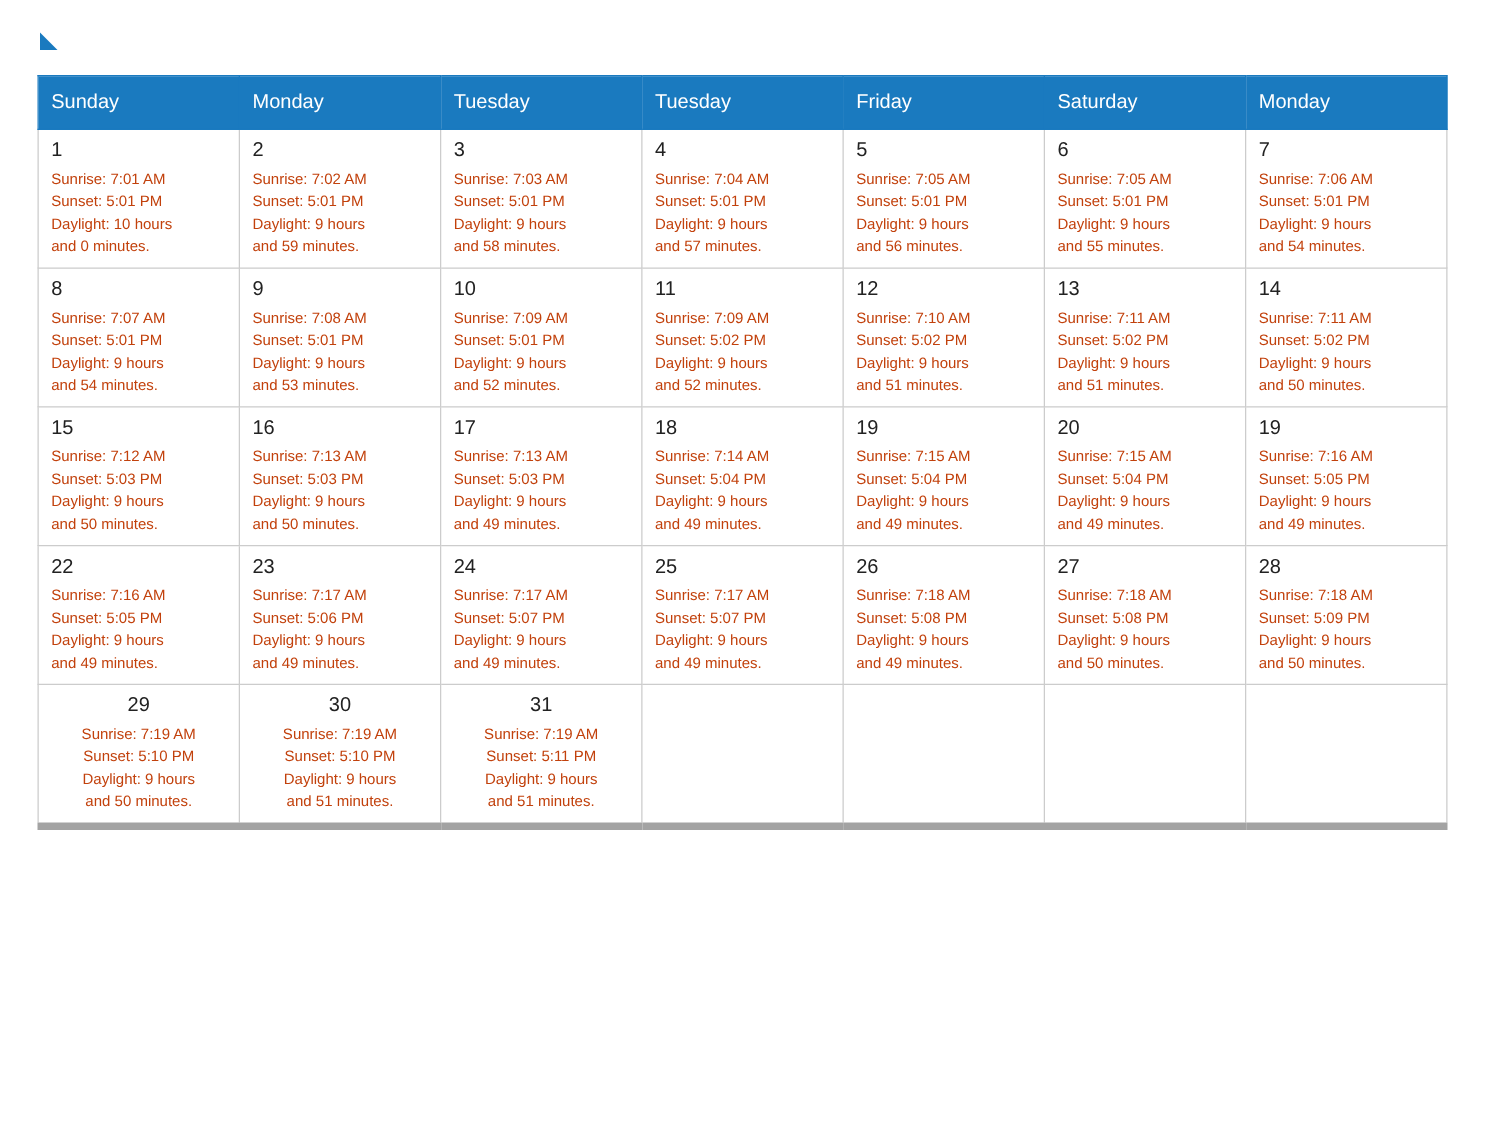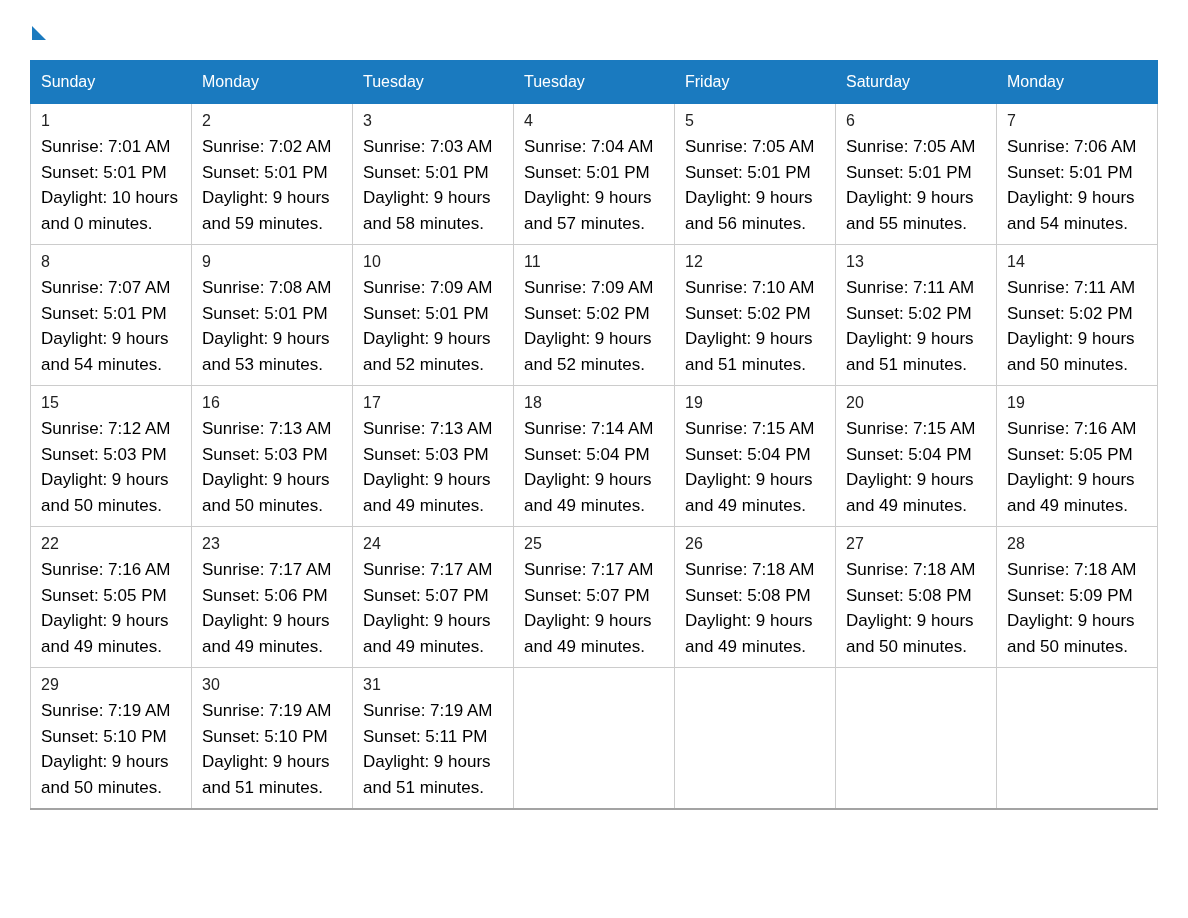--- a/index.html
+++ b/index.html
@@ -81,29 +81,30 @@
       height: 110px;
     }
     tbody tr td .day-number {
       font-size: 16px;
       font-weight: normal;
       display: block;
       margin-bottom: 4px;
       color: #222;
     }
     tbody tr td .day-info {
-      font-size: 17px;
+      font-size: 12px;
       line-height: 1.5;
-      color: #000000;
+      color: #c2410c;
     }
     tbody tr td.empty {
       background: #fff;
     }
     tbody tr:last-child td {
-      border-bottom: 2px solid #a3a3a3;
+      border-bottom: 6px solid #a3a3a3;
+      text-align: center;
     }
   </style>
 </head>
 <body>
 
 <div class="header">
   <div class="logo">
     <div class="logo-top">
       <span class="logo-general"></span>
       <div class="logo-triangle"></div>

